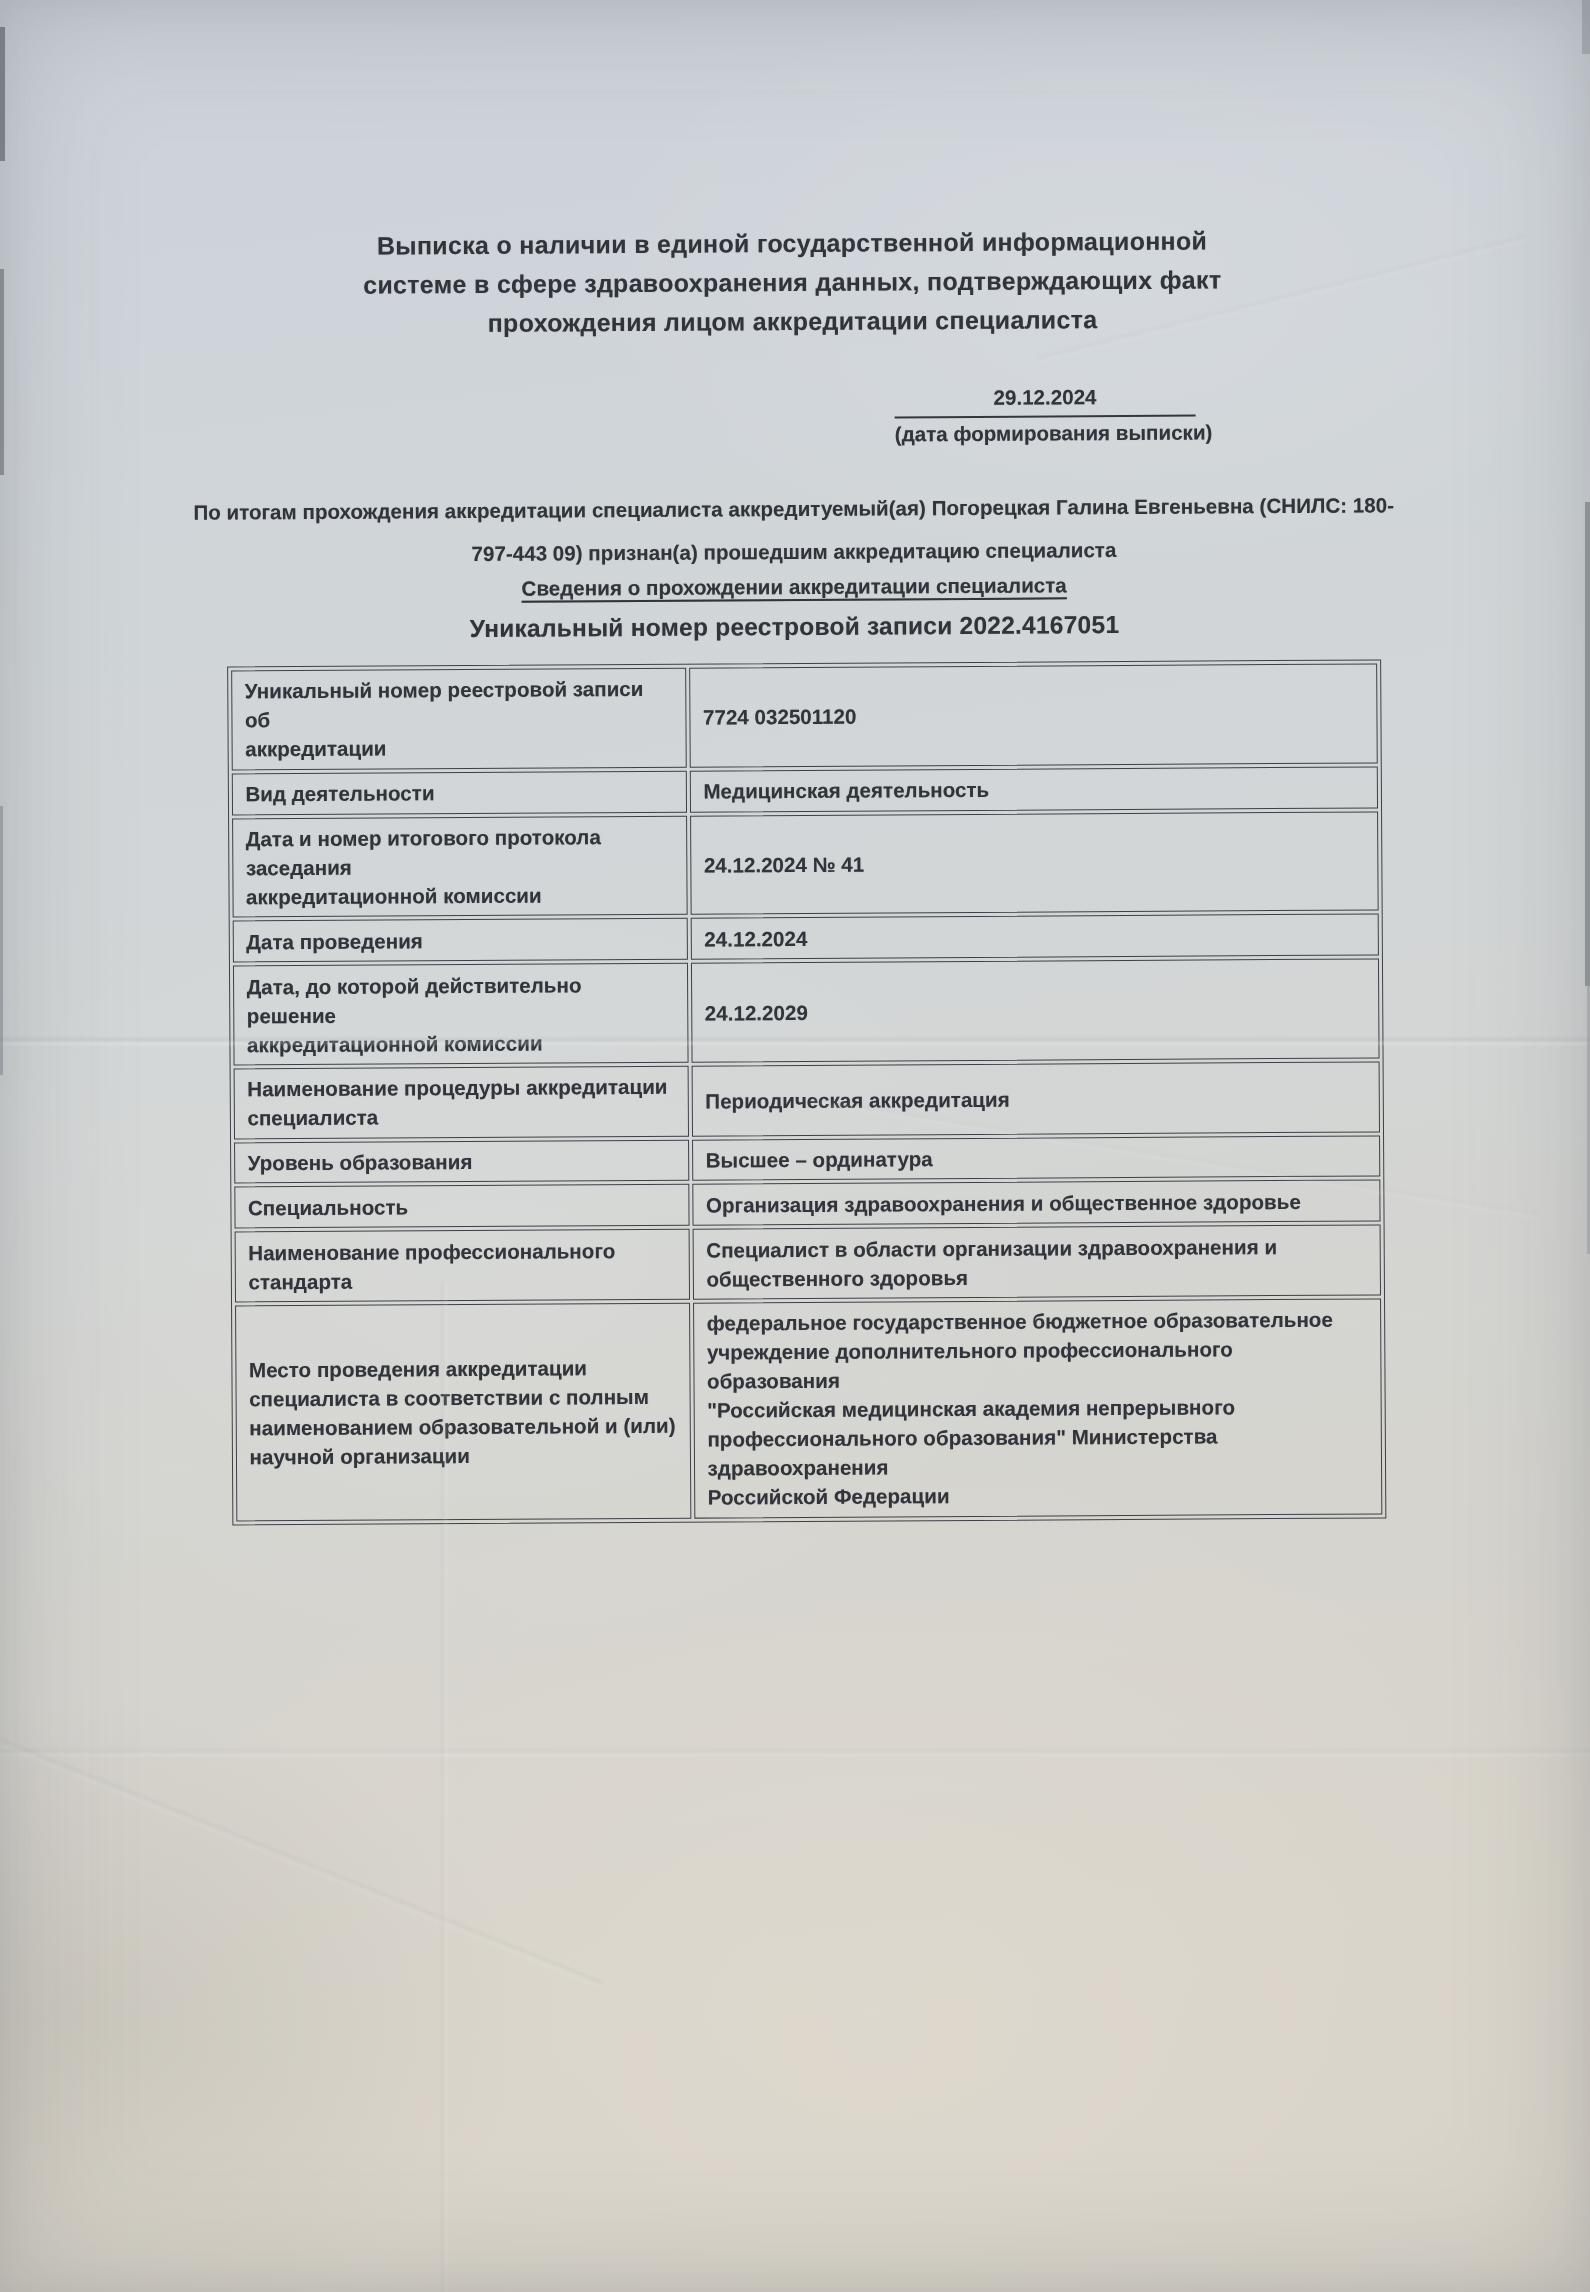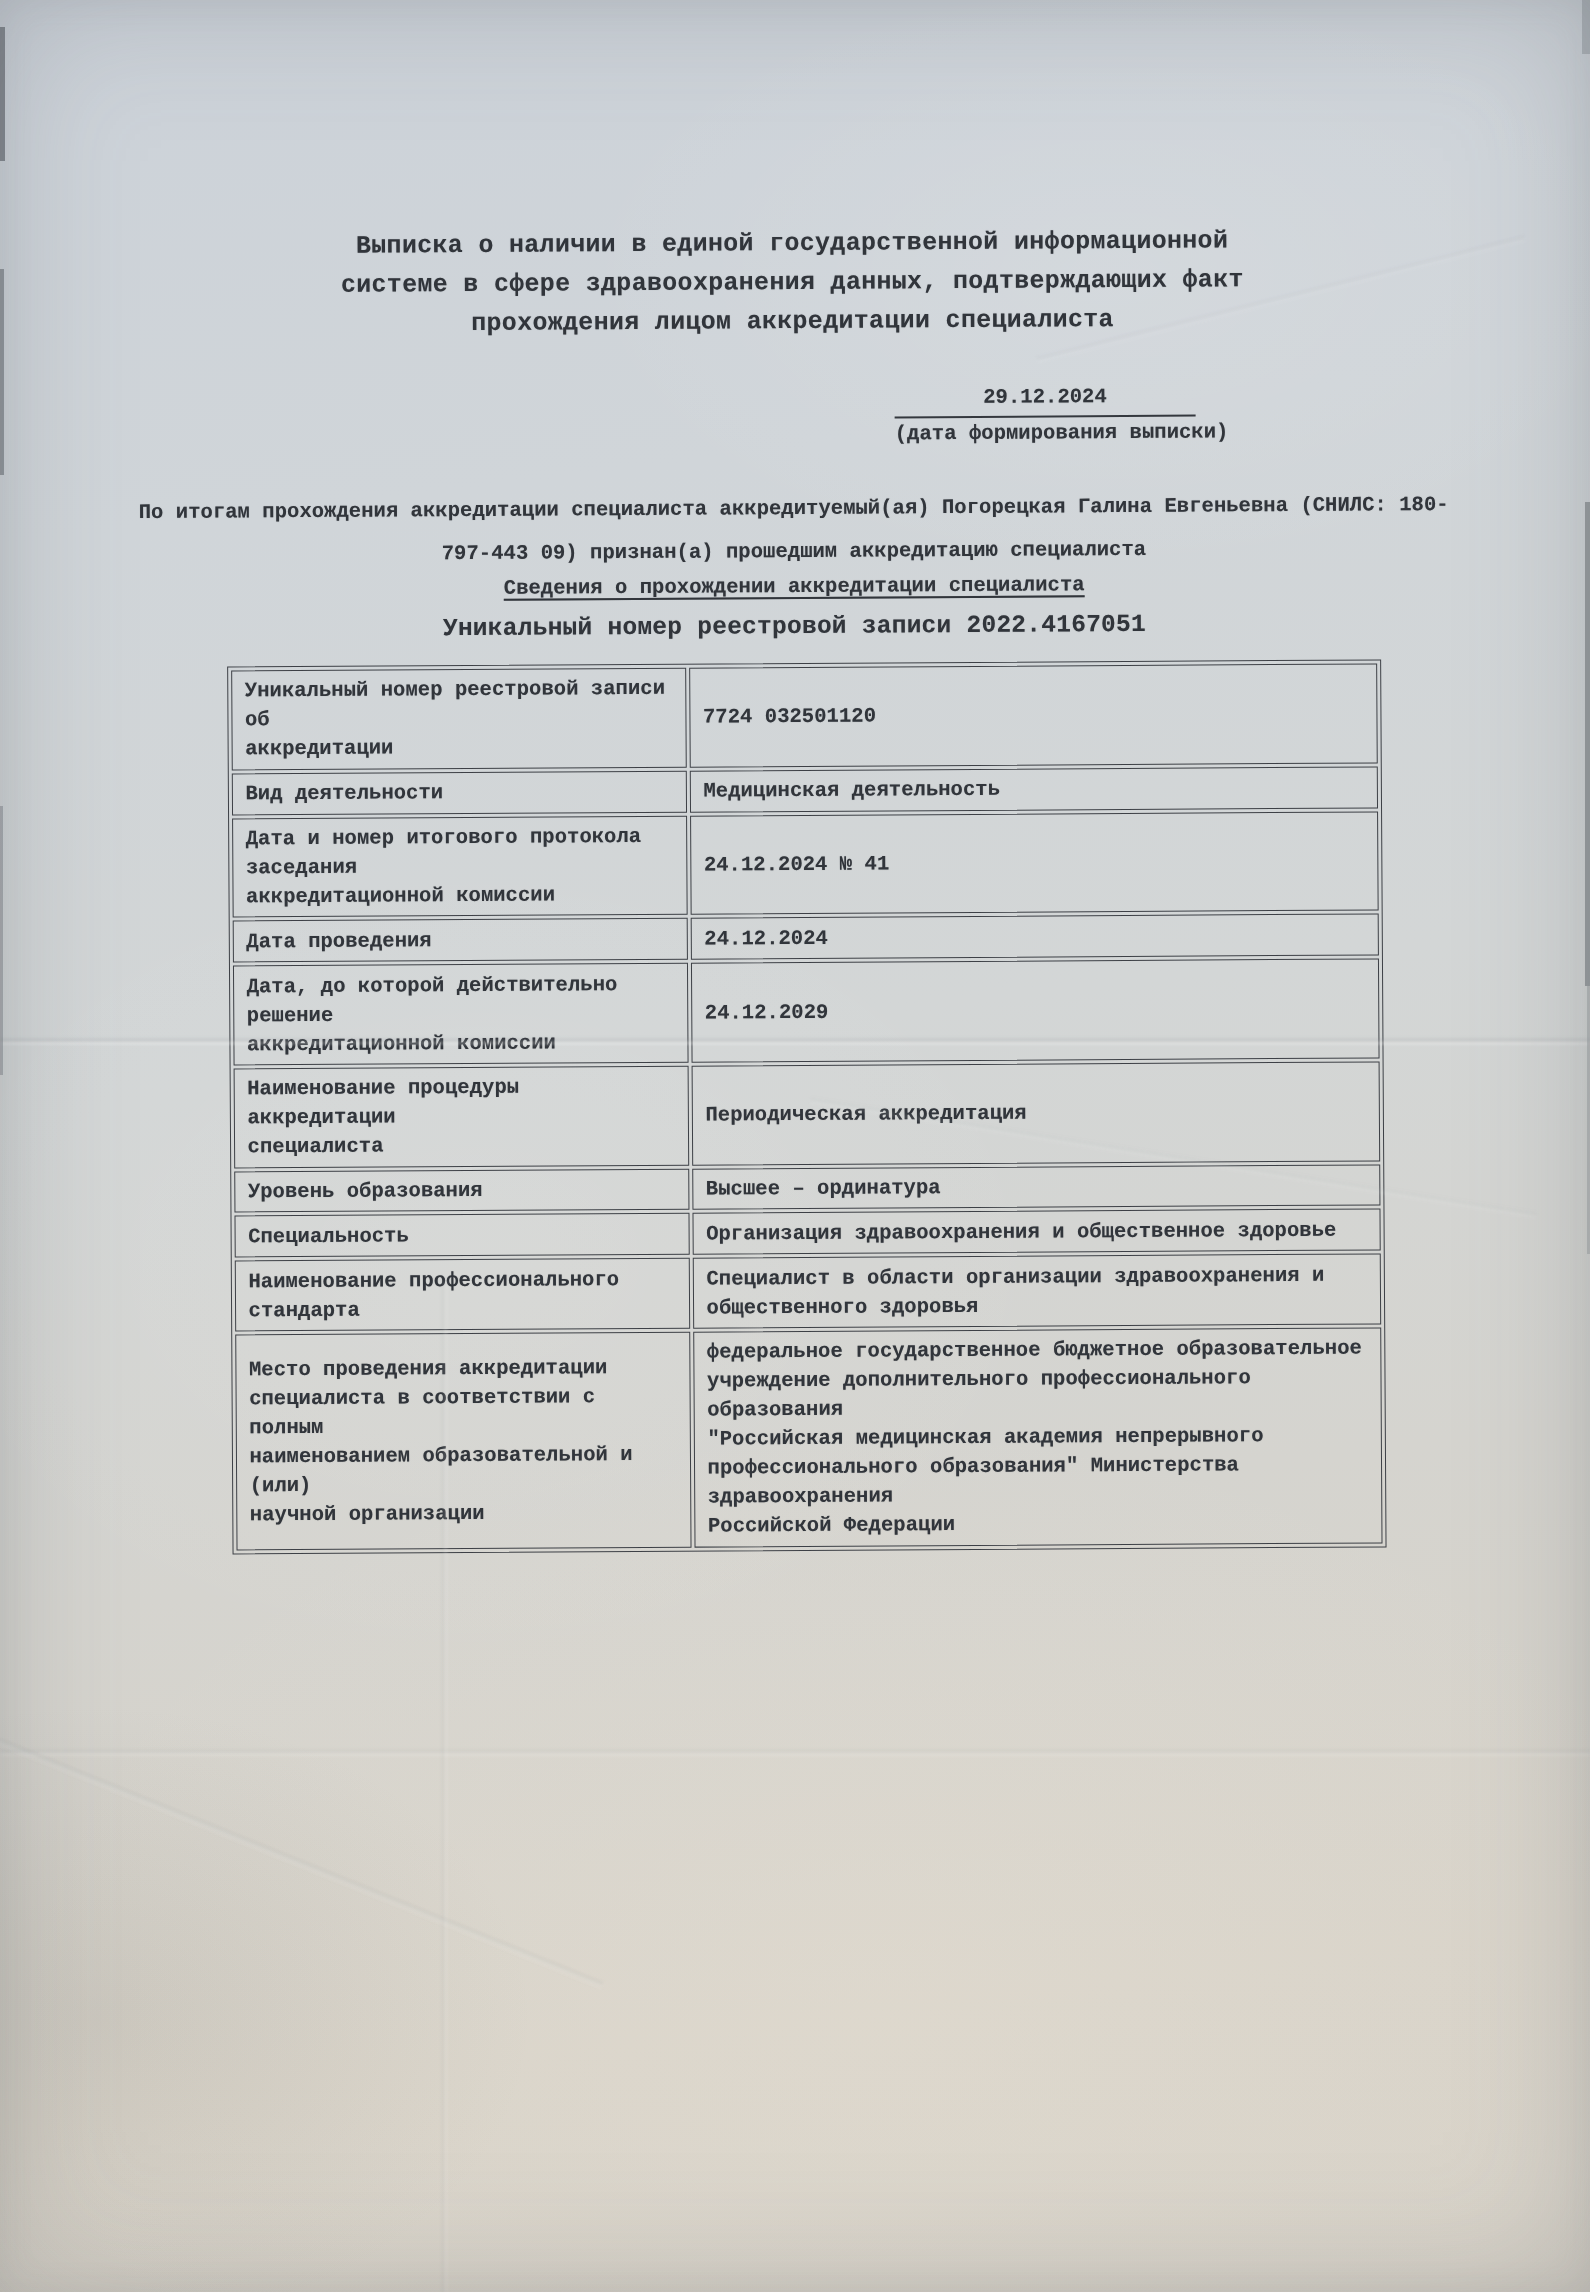--- a/index.html
+++ b/index.html
@@ -1,18 +1,18 @@
 <!DOCTYPE html>
 <html style="font-size:14.3px"><head>
 <meta charset="utf-8">
 <style>
   html,body { margin:0; padding:0; background:#b7babe; }
   .page {
     position:relative; width:1591px; height:2293px; overflow:hidden;
-    font-family:Liberation Mono, monospace;
+    font-family:Liberation Sans, sans-serif;
     font-weight:700; color:#31353b;
     background:
       radial-gradient(806px 448px at 70% 12%, rgba(255,255,255,0.10), transparent 70%),
       radial-gradient(896px 627px at 30% 55%, rgba(255,255,255,0.08), transparent 70%),
       radial-gradient(1164px 806px at 55% 88%, rgba(236,229,216,0.28), transparent 75%),
       radial-gradient(627px 448px at 6% 88%, rgba(120,118,110,0.14), transparent 70%),
       linear-gradient(173deg,#ccd2d9 0%,#d0d5d9 22%,#d3d6d6 45%,#d5d4cf 65%,#d8d3c9 85%,#d7d2c8 100%);
   }
   .vignette { position:absolute; inset:0; pointer-events:none;
     box-shadow: inset 0 0 134px rgba(88,94,102,0.26), inset 0 0 36px rgba(88,94,102,0.10); }

